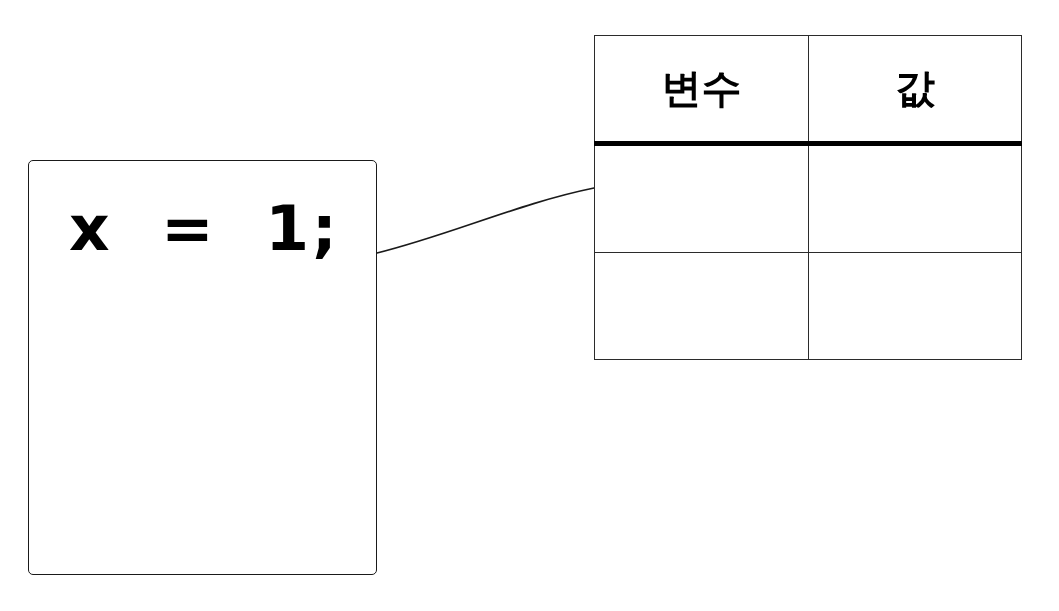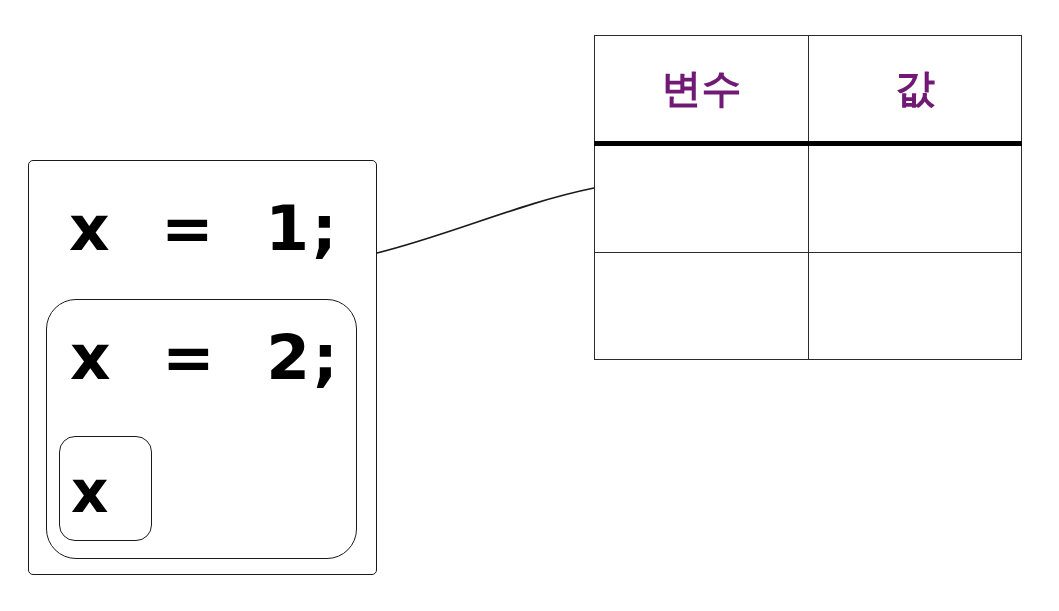--- a/index.html
+++ b/index.html
@@ -103,21 +103,21 @@
     border: 1.6px solid #2b2b2b;
     padding: 0;
     margin: 0;
     background: #ffffff;
   }
   #var-table th {
     height: 105px;
     font-family: "DejaVu Sans", sans-serif;
     font-weight: bold;
     font-size: 40px;
-    color: #701a75;
+    color: #000000;
     text-align: center;
     vertical-align: middle;
     border-bottom: 5px solid #000000;
   }
   #var-table td {
     height: 106px;
     vertical-align: middle;
     text-align: center;
     font-family: "DejaVu Sans", sans-serif;
     font-size: 34px;
@@ -131,29 +131,20 @@
 <div id="canvas">
 
   <svg id="connector-layer" viewBox="0 0 1059 611" xmlns="http://www.w3.org/2000/svg">
     <path d="M 377 253 C 450 235, 520 203, 594 188" fill="none" stroke="#1a1a1a" stroke-width="1.7" stroke-linecap="round"></path>
   </svg>
 
   <div class="scope-box" id="scope-outer">
 
     <div class="code-line" id="stmt-outer">x  =  1;</div>
 
-    <div class="scope-box" id="scope-middle">
-
-      <div class="code-line" id="stmt-middle">x  =  2;</div>
-
-      <div class="scope-box" id="scope-inner">
-        <div class="code-line" id="stmt-inner">x</div>
-      </div>
-
-    </div>
   </div>
 
   <table id="var-table">
     <colgroup>
       <col class="col-name">
       <col class="col-value">
     </colgroup>
     <thead>
       <tr>
         <th>변수</th>

